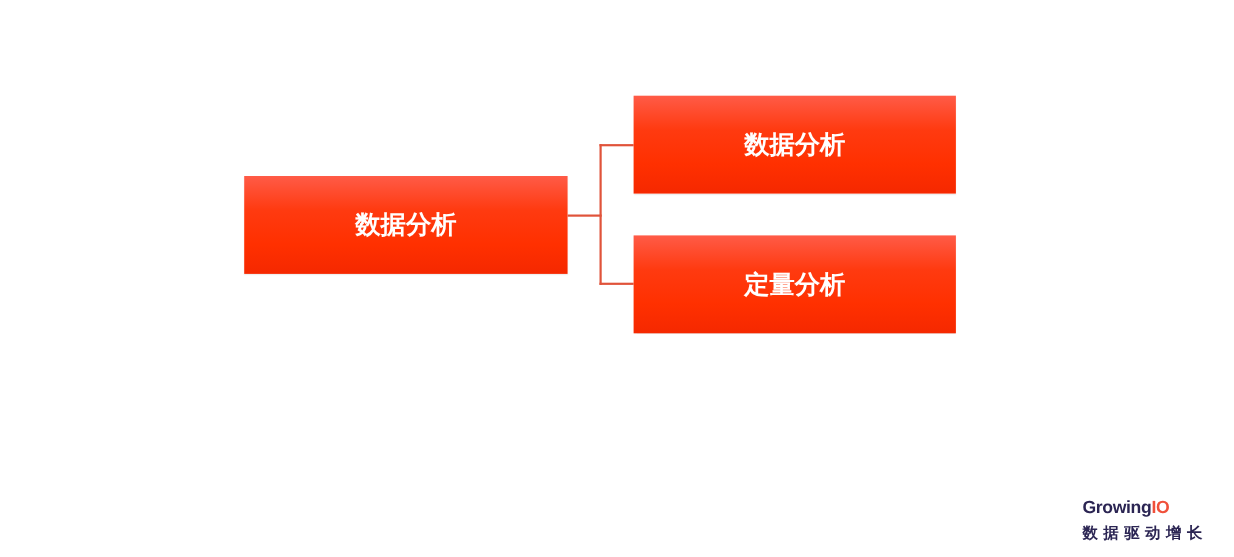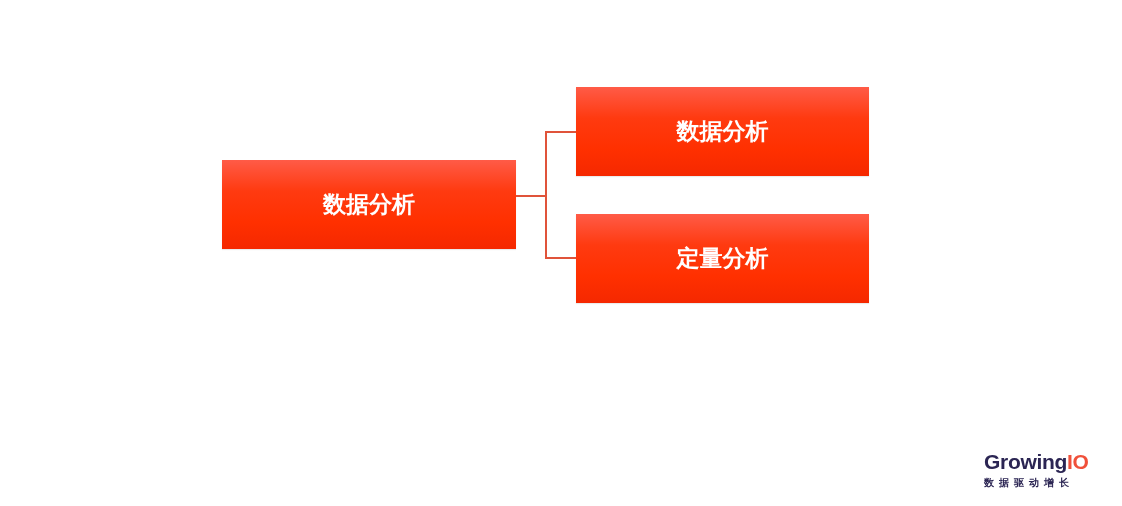--- a/index.html
+++ b/index.html
@@ -7,23 +7,23 @@
          font-family:"DejaVu Sans", "Liberation Sans", sans-serif; }
   .node { position:absolute; display:flex; align-items:center; justify-content:center;
           background:linear-gradient(to bottom, #ff5b47 0%, #ff3a10 35%, #ff3000 70%, #f52800 100%);
           color:#ffffff; font-size:23px; font-weight:bold; letter-spacing:0px;
           box-shadow:0 1px 1px rgba(0,0,0,0.08); }
   #n-root { left:222px; top:160px; width:294px; height:89px; }
   #n-qual { left:576px; top:87px; width:293px; height:89px; }
   #n-quant { left:576px; top:214px; width:293px; height:89px;text-align:right; }
   .line { position:absolute; background:#e0533a; }
   .logo { position:absolute; left:984px; top:450px; width:124px; }
-  .logo-main { font-family:"Liberation Sans", sans-serif; font-size:21px; font-weight:bold; color:#2b2553; line-height:24px; letter-spacing:-0.3px; }
+  .logo-main { font-family:"Liberation Sans", sans-serif; font-size:16px; font-weight:bold; color:#2b2553; line-height:24px; letter-spacing:-0.3px; }
   .logo-io { color:#f0503a; }
-  .logo-tag { font-size:10px; color:#2b2553; letter-spacing:5px; margin-top:2px; font-weight:bold; }
+  .logo-tag { font-size:14px; color:#2b2553; letter-spacing:5px; margin-top:2px; font-weight:bold; }
 </style>
 </head>
 <body>
 
 <div>
   <div class="node" id="n-root">
     <span>数据分析</span>
   </div>
 
   <div class="line" style="left:516px; top:195px; width:31px; height:2px;"></div>

